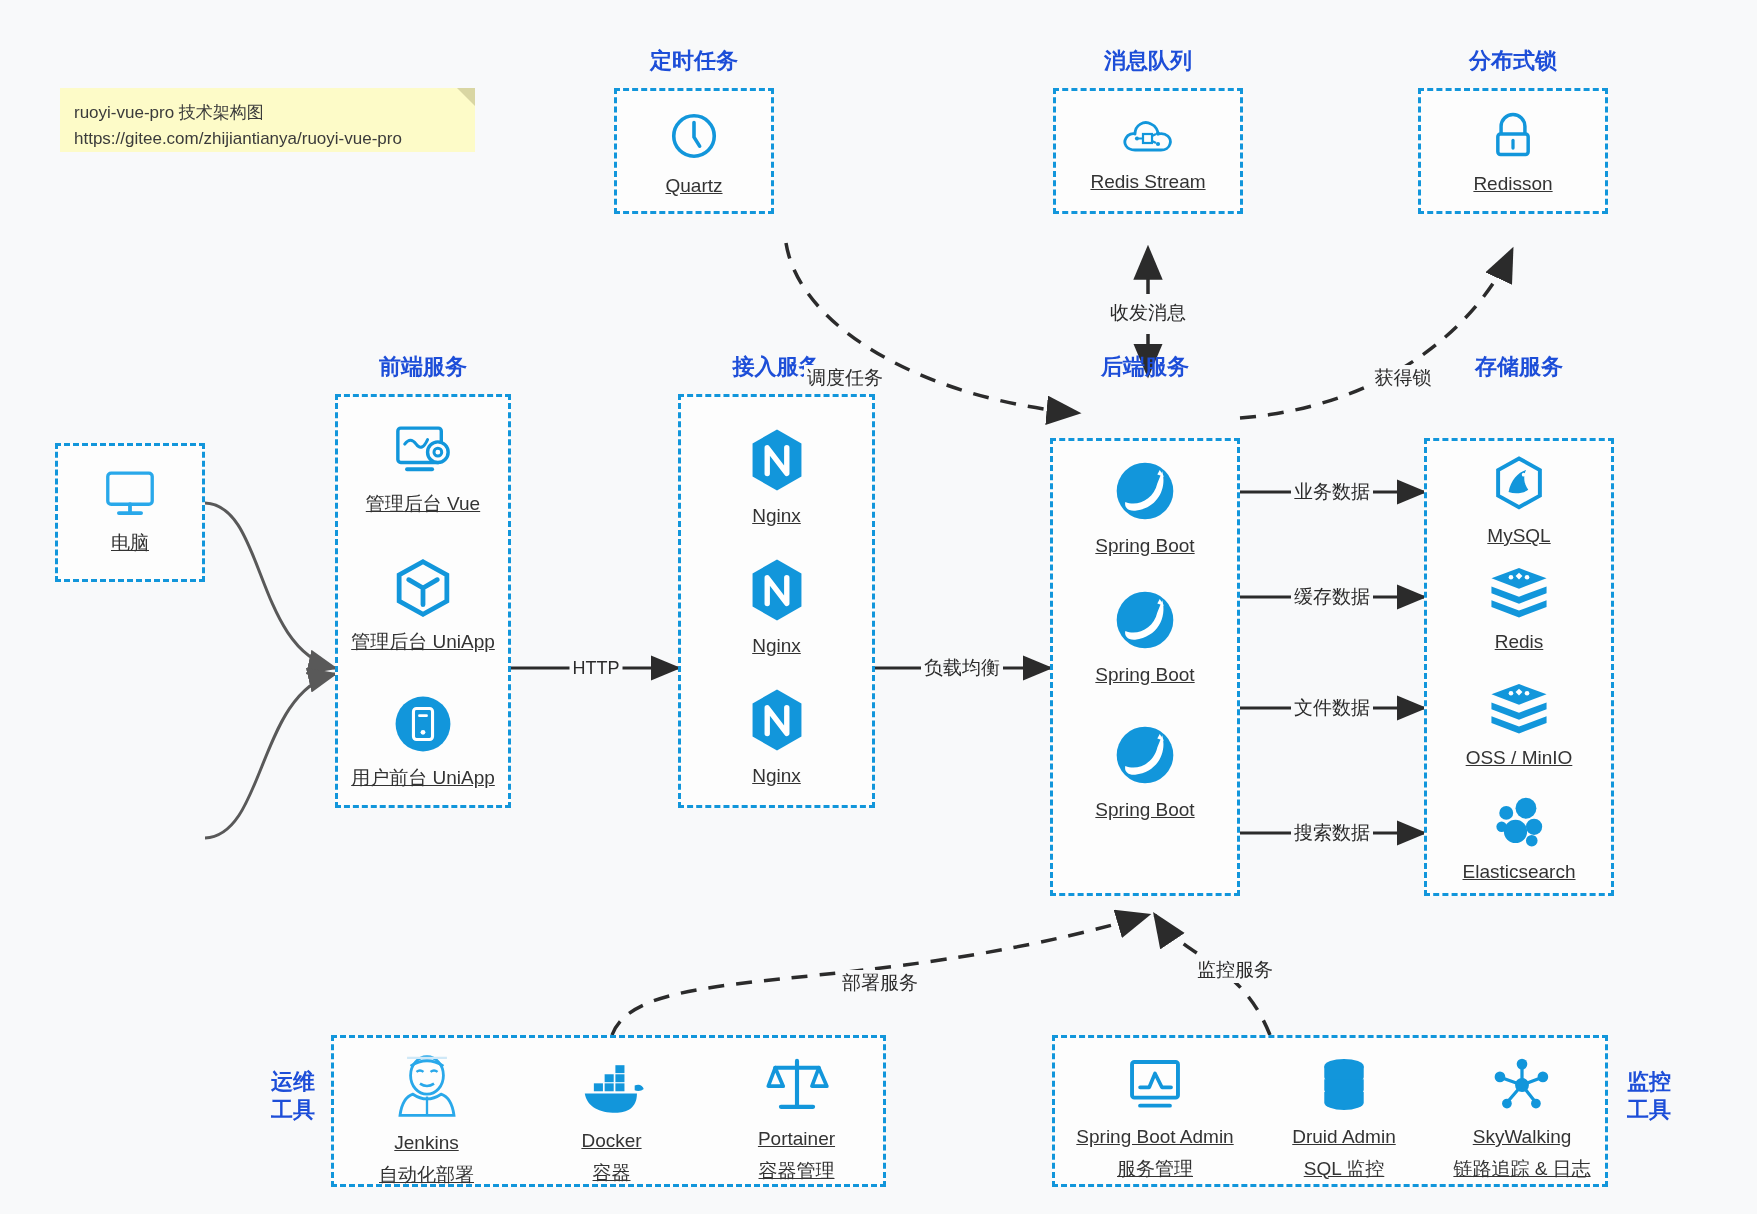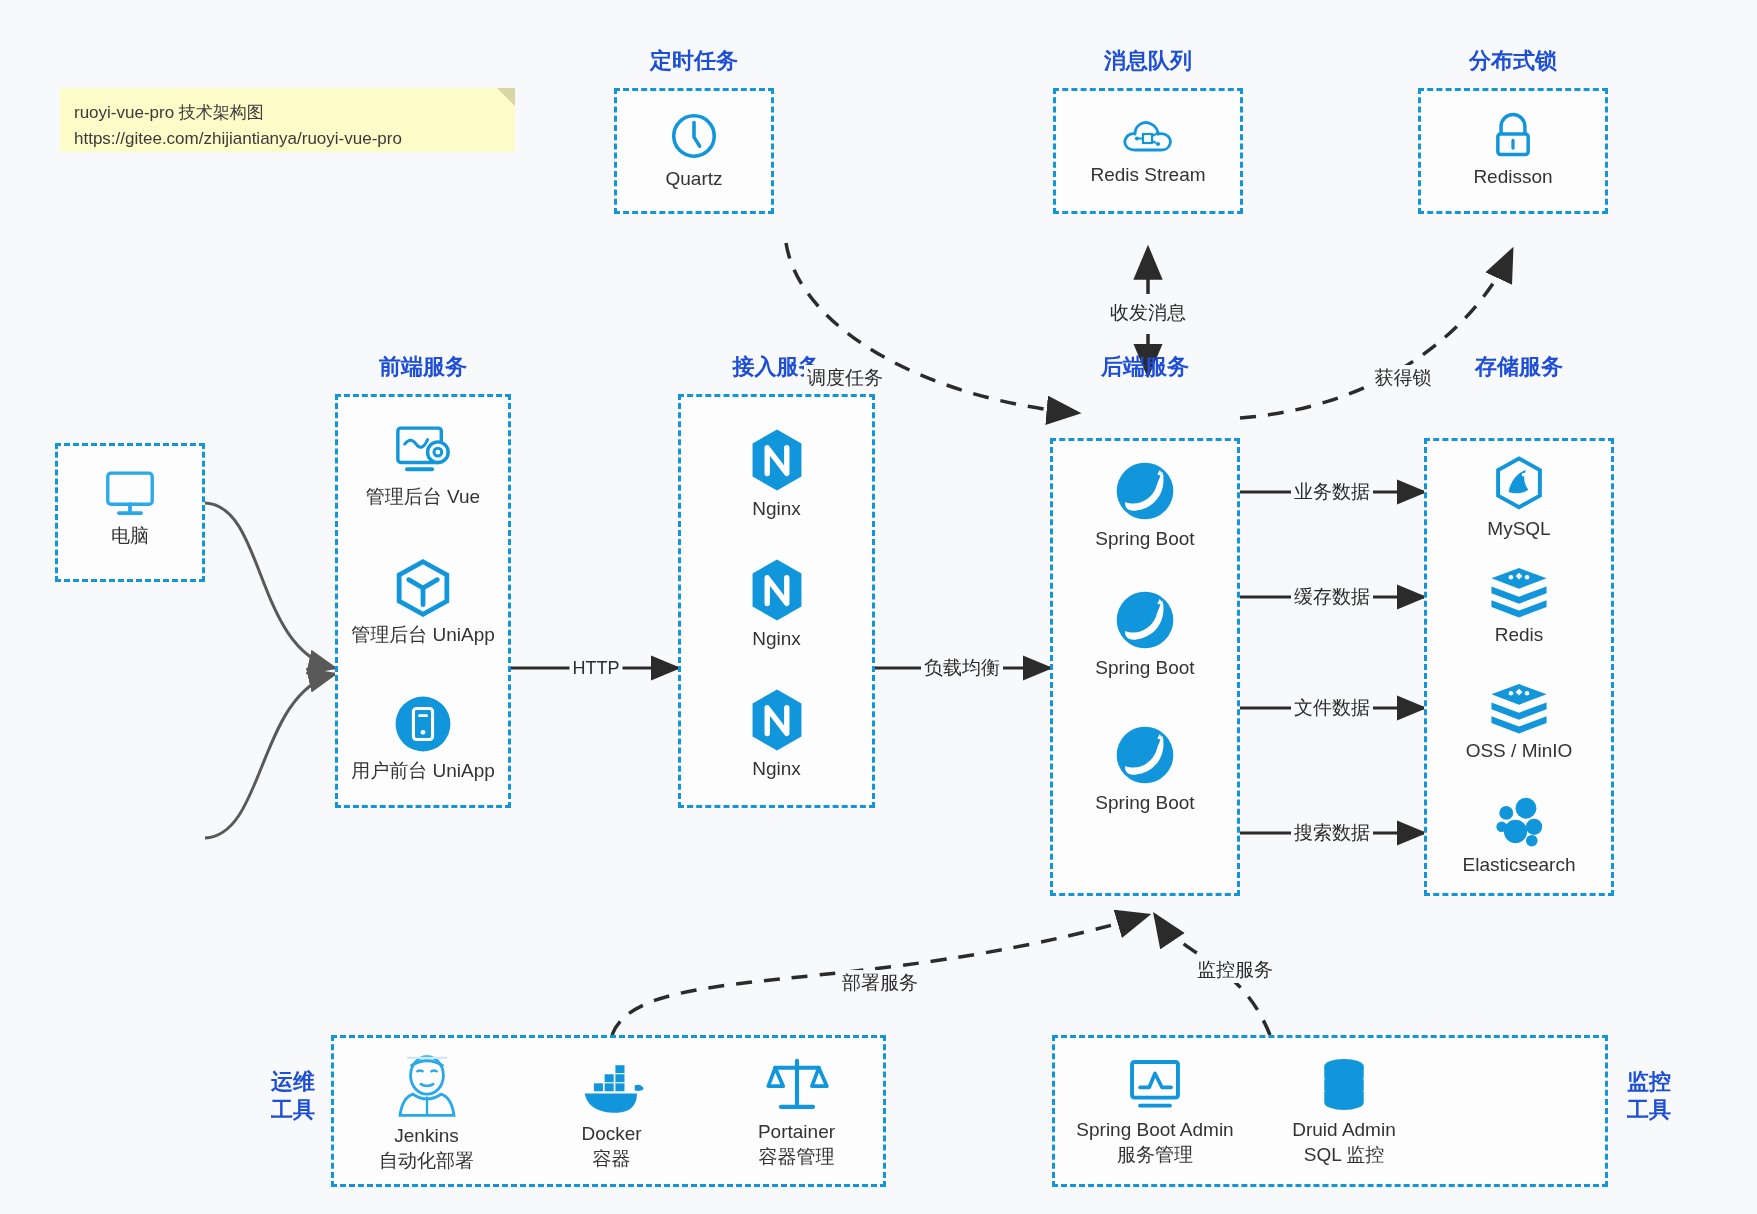--- a/index.html
+++ b/index.html
@@ -62,23 +62,24 @@
   
   .node {
     position: absolute;
     text-align: center;
     width: 100%;
     left: 0;
   }
   .node .lbl {
     font-size: 19px;
     color: #333333;
-    margin-top: 0;
+    margin-top: 7px;
     white-space: nowrap;
     line-height: 1.3;
+    text-decoration: underline;
   }
   .node .lbl.sub { font-size: 19px; }
   .icon { display: block; margin: 0 auto; }
 
   
   .elabel {
     position: absolute;
     font-size: 18px;
     color: #2b2b2b;
     background: #f8f9fa;
@@ -123,21 +124,21 @@
 
     <path d="M1148,250 L1148,375" fill="none" stroke="#2b2b2b" stroke-width="3.5" stroke-dasharray="16 12" marker-end="url(#arrowDark)" marker-start="url(#arrowDarkStart)"></path>
 
     <path d="M1240,418 C1370,408 1470,340 1512,250" fill="none" stroke="#2b2b2b" stroke-width="3.5" stroke-dasharray="16 12" marker-end="url(#arrowDark)"></path>
 
     <path d="M612,1035 C640,960 860,1000 1148,915" fill="none" stroke="#2b2b2b" stroke-width="3.5" stroke-dasharray="16 12" marker-end="url(#arrowDark)"></path>
 
     <path d="M1270,1035 C1240,960 1185,960 1155,915" fill="none" stroke="#2b2b2b" stroke-width="3.5" stroke-dasharray="16 12" marker-end="url(#arrowDark)"></path>
   </svg>
 
-  <div class="note" style="left:60px; top:88px; width:455px; height:64px;">
+  <div class="note" style="left:60px; top:88px; width:415px; height:64px;">
     <span class="fold"></span>
     <div>ruoyi-vue-pro 技术架构图</div>
     <div>https://gitee.com/zhijiantianya/ruoyi-vue-pro</div>
   </div>
 
   <div class="gtitle" style="left:614px; top:46px; width:160px;">定时任务</div>
   <div class="gbox" style="left:614px; top:88px; width:160px; height:126px;">
     <div class="node" style="top:18px;">
       <span class="icon">
         <svg width="54" height="54" viewBox="0 0 48 48">
@@ -418,20 +419,35 @@
           <ellipse cx="24" cy="9" rx="17" ry="6.5" fill="#1296db"></ellipse>
           <path d="M7 9 L7 18 A17 6.5 0 0 0 41 18 L41 9" fill="#1296db"></path>
           <path d="M7 20 L7 29 A17 6.5 0 0 0 41 29 L41 20" fill="#1296db"></path>
           <path d="M7 31 L7 40 A17 6.5 0 0 0 41 40 L41 31" fill="#1296db"></path>
           <ellipse cx="24" cy="19" rx="17" ry="6.5" fill="#ffffff" opacity="0"></ellipse>
         </svg>
       </span>
       <div class="lbl">Druid Admin</div>
       <div class="lbl sub">SQL 监控</div>
     </div>
+    <div class="node" style="top:18px; left:378px; width:178px;">
+      <span class="icon">
+        <svg width="58" height="58" viewBox="0 0 50 50">
+          <circle cx="25" cy="25" r="6" fill="#1296db"></circle>
+          <circle cx="25" cy="7" r="4.6" fill="#1296db"></circle>
+          <circle cx="43" cy="18" r="4.6" fill="#1296db"></circle>
+          <circle cx="37" cy="41" r="4.2" fill="#1296db"></circle>
+          <circle cx="12" cy="41" r="4.2" fill="#1296db"></circle>
+          <circle cx="6" cy="18" r="4.6" fill="#1296db"></circle>
+          <path d="M25 25 L25 9 M25 25 L41 19 M25 25 L36 39 M25 25 L13 39 M25 25 L8 19" stroke="#1296db" stroke-width="2.8"></path>
+        </svg>
+      </span>
+      <div class="lbl">SkyWalking</div>
+      <div class="lbl sub">链路追踪 &amp; 日志</div>
+    </div>
   </div>
   <div class="gtitle side" style="left:1614px; top:1068px; width:70px; text-align:center;">
     <div>监控</div>
     <div>工具</div>
   </div>
 
   <div class="elabel cn" style="left:845px; top:378px;">调度任务</div>
   <div class="elabel cn" style="left:1148px; top:313px;">收发消息</div>
   <div class="elabel cn" style="left:1403px; top:378px;">获得锁</div>
   <div class="elabel" style="left:596px; top:668px;">HTTP</div>

